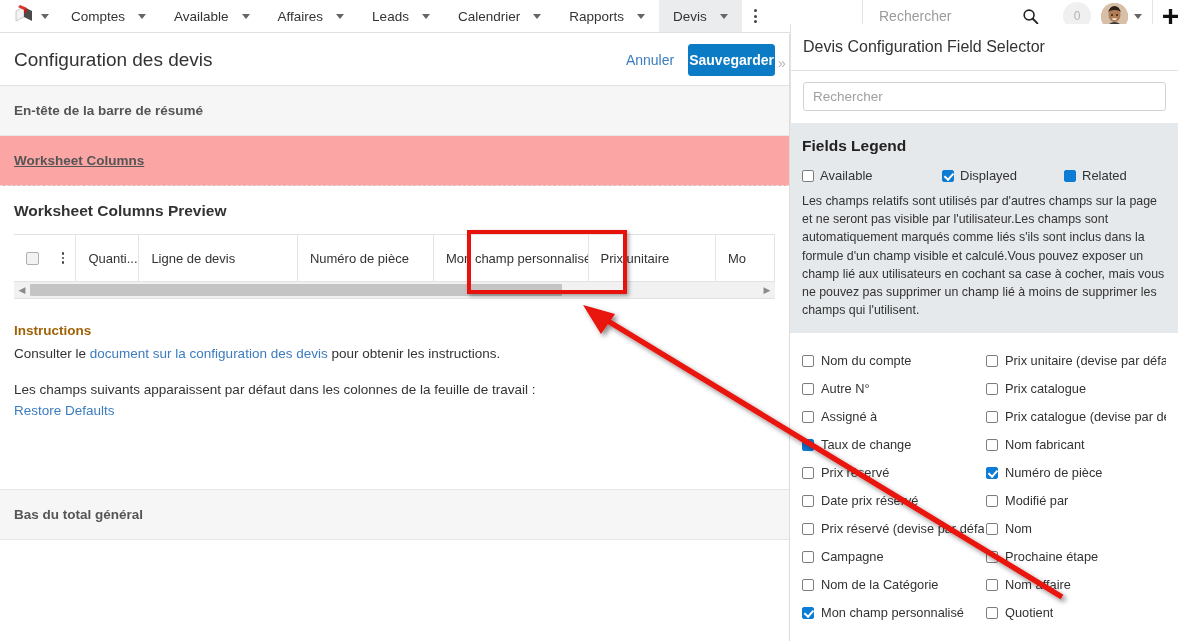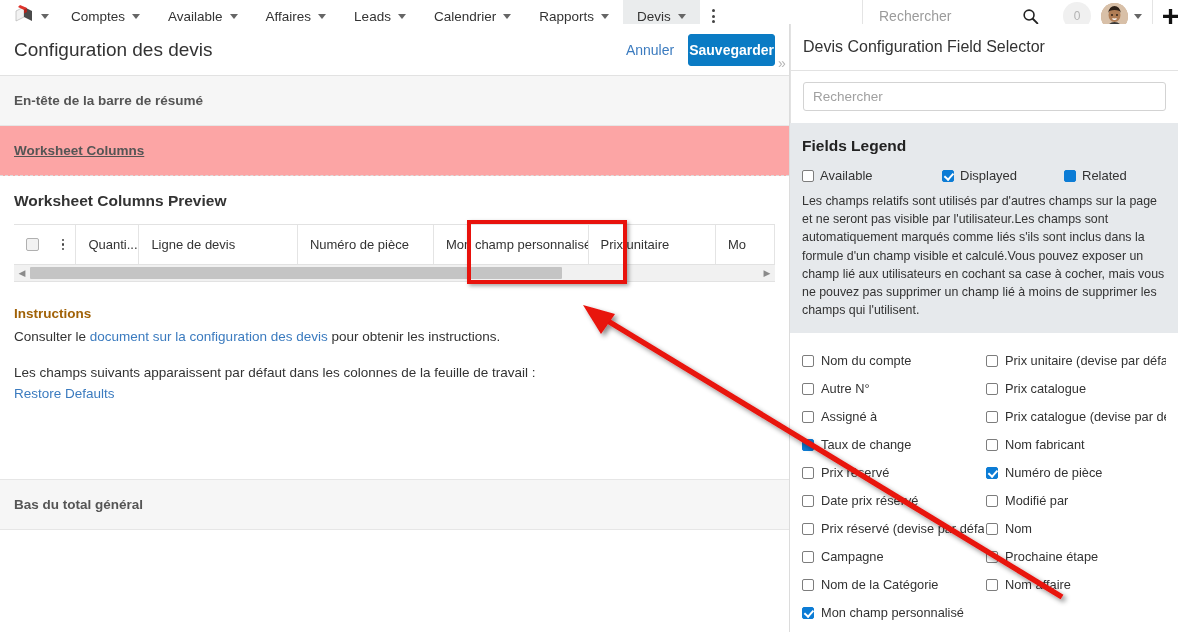--- a/index.html
+++ b/index.html
@@ -29,21 +29,21 @@
   .cube svg { display: block; }
   .caret {
     width: 0; height: 0;
     border-left: 4px solid transparent;
     border-right: 4px solid transparent;
     border-top: 5px solid #666;
     display: inline-block;
   }
   .navitems { display: flex; align-items: stretch; }
   .navitem {
-    display: flex; align-items: center; gap: 7px;
+    display: flex; align-items: center; gap: 13px;
     padding: 0 14px;
     font-size: 13.5px; color: #333;
     cursor: pointer;
     white-space: nowrap;
   }
   .navitem.active { background: #eaeced; }
   .kebab-nav {
     display: flex; align-items: center; justify-content: center;
     width: 28px; cursor: pointer;
   }
@@ -86,21 +86,21 @@
     display: flex; align-items: center; justify-content: center;
     width: 26px; cursor: pointer; overflow: hidden;
   }
   .plus-glyph {
     font-size: 30px; line-height: 1; color: #111; font-weight: bold;
     margin-left: 10px;
   }
 
   
   .left-panel {
-    position: absolute; top: 24px; left: 0; width: 790px; height: 608px;
+    position: absolute; top: 34px; left: 0; width: 790px; height: 608px;
     background: #ffffff; overflow: hidden;
     border-right: 1px solid #dcdcdc;
   }
   .page-header {
     height: 52px;
     display: flex; align-items: center;
     padding: 0 14px 0 14px;
     border-bottom: 1px solid #e2e2e2;
     background: #fff;
   }
@@ -132,21 +132,21 @@
 
   .ws-preview { padding: 16px 14px 0 14px; }
   .ws-title { font-size: 15.5px; font-weight: bold; color: #333; margin-bottom: 14px; }
 
   .tbl-wrap { position: relative; }
   .tbl {
     width: 100%;
     border-top: 1px solid #e2e2e2;
     border-bottom: 1px solid #e2e2e2;
     display: flex; align-items: stretch;
-    height: 41px; background: #fff;
+    height: 48px; background: #fff;
   }
   .th {
     display: flex; align-items: center;
     padding: 0 12px;
     font-size: 13px; color: #333;
     border-right: 1px solid #e4e4e4;
     white-space: nowrap; overflow: hidden;
     cursor: pointer;
   }
   .th.cb { width: 38px; justify-content: center; padding: 0; border-right: none; }
@@ -520,20 +520,24 @@
         </div>
         <div class="frow">
           <span class="chk"></span>
           <span class="flabel">Prochaine étape</span>
         </div>
         <div class="frow">
           <span class="chk"></span>
           <span class="flabel">Nom affaire</span>
         </div>
         <div class="frow">
+          <span class="chk"></span>
+          <span class="flabel">Quotient</span>
+        </div>
+        <div class="frow">
           
           
         </div>
       </div>
     </div>
   </div>
 
   <svg class="arrow-svg" viewBox="0 0 1178 641">
     <defs>
       <filter id="shadow" x="-30%" y="-30%" width="170%" height="170%">

